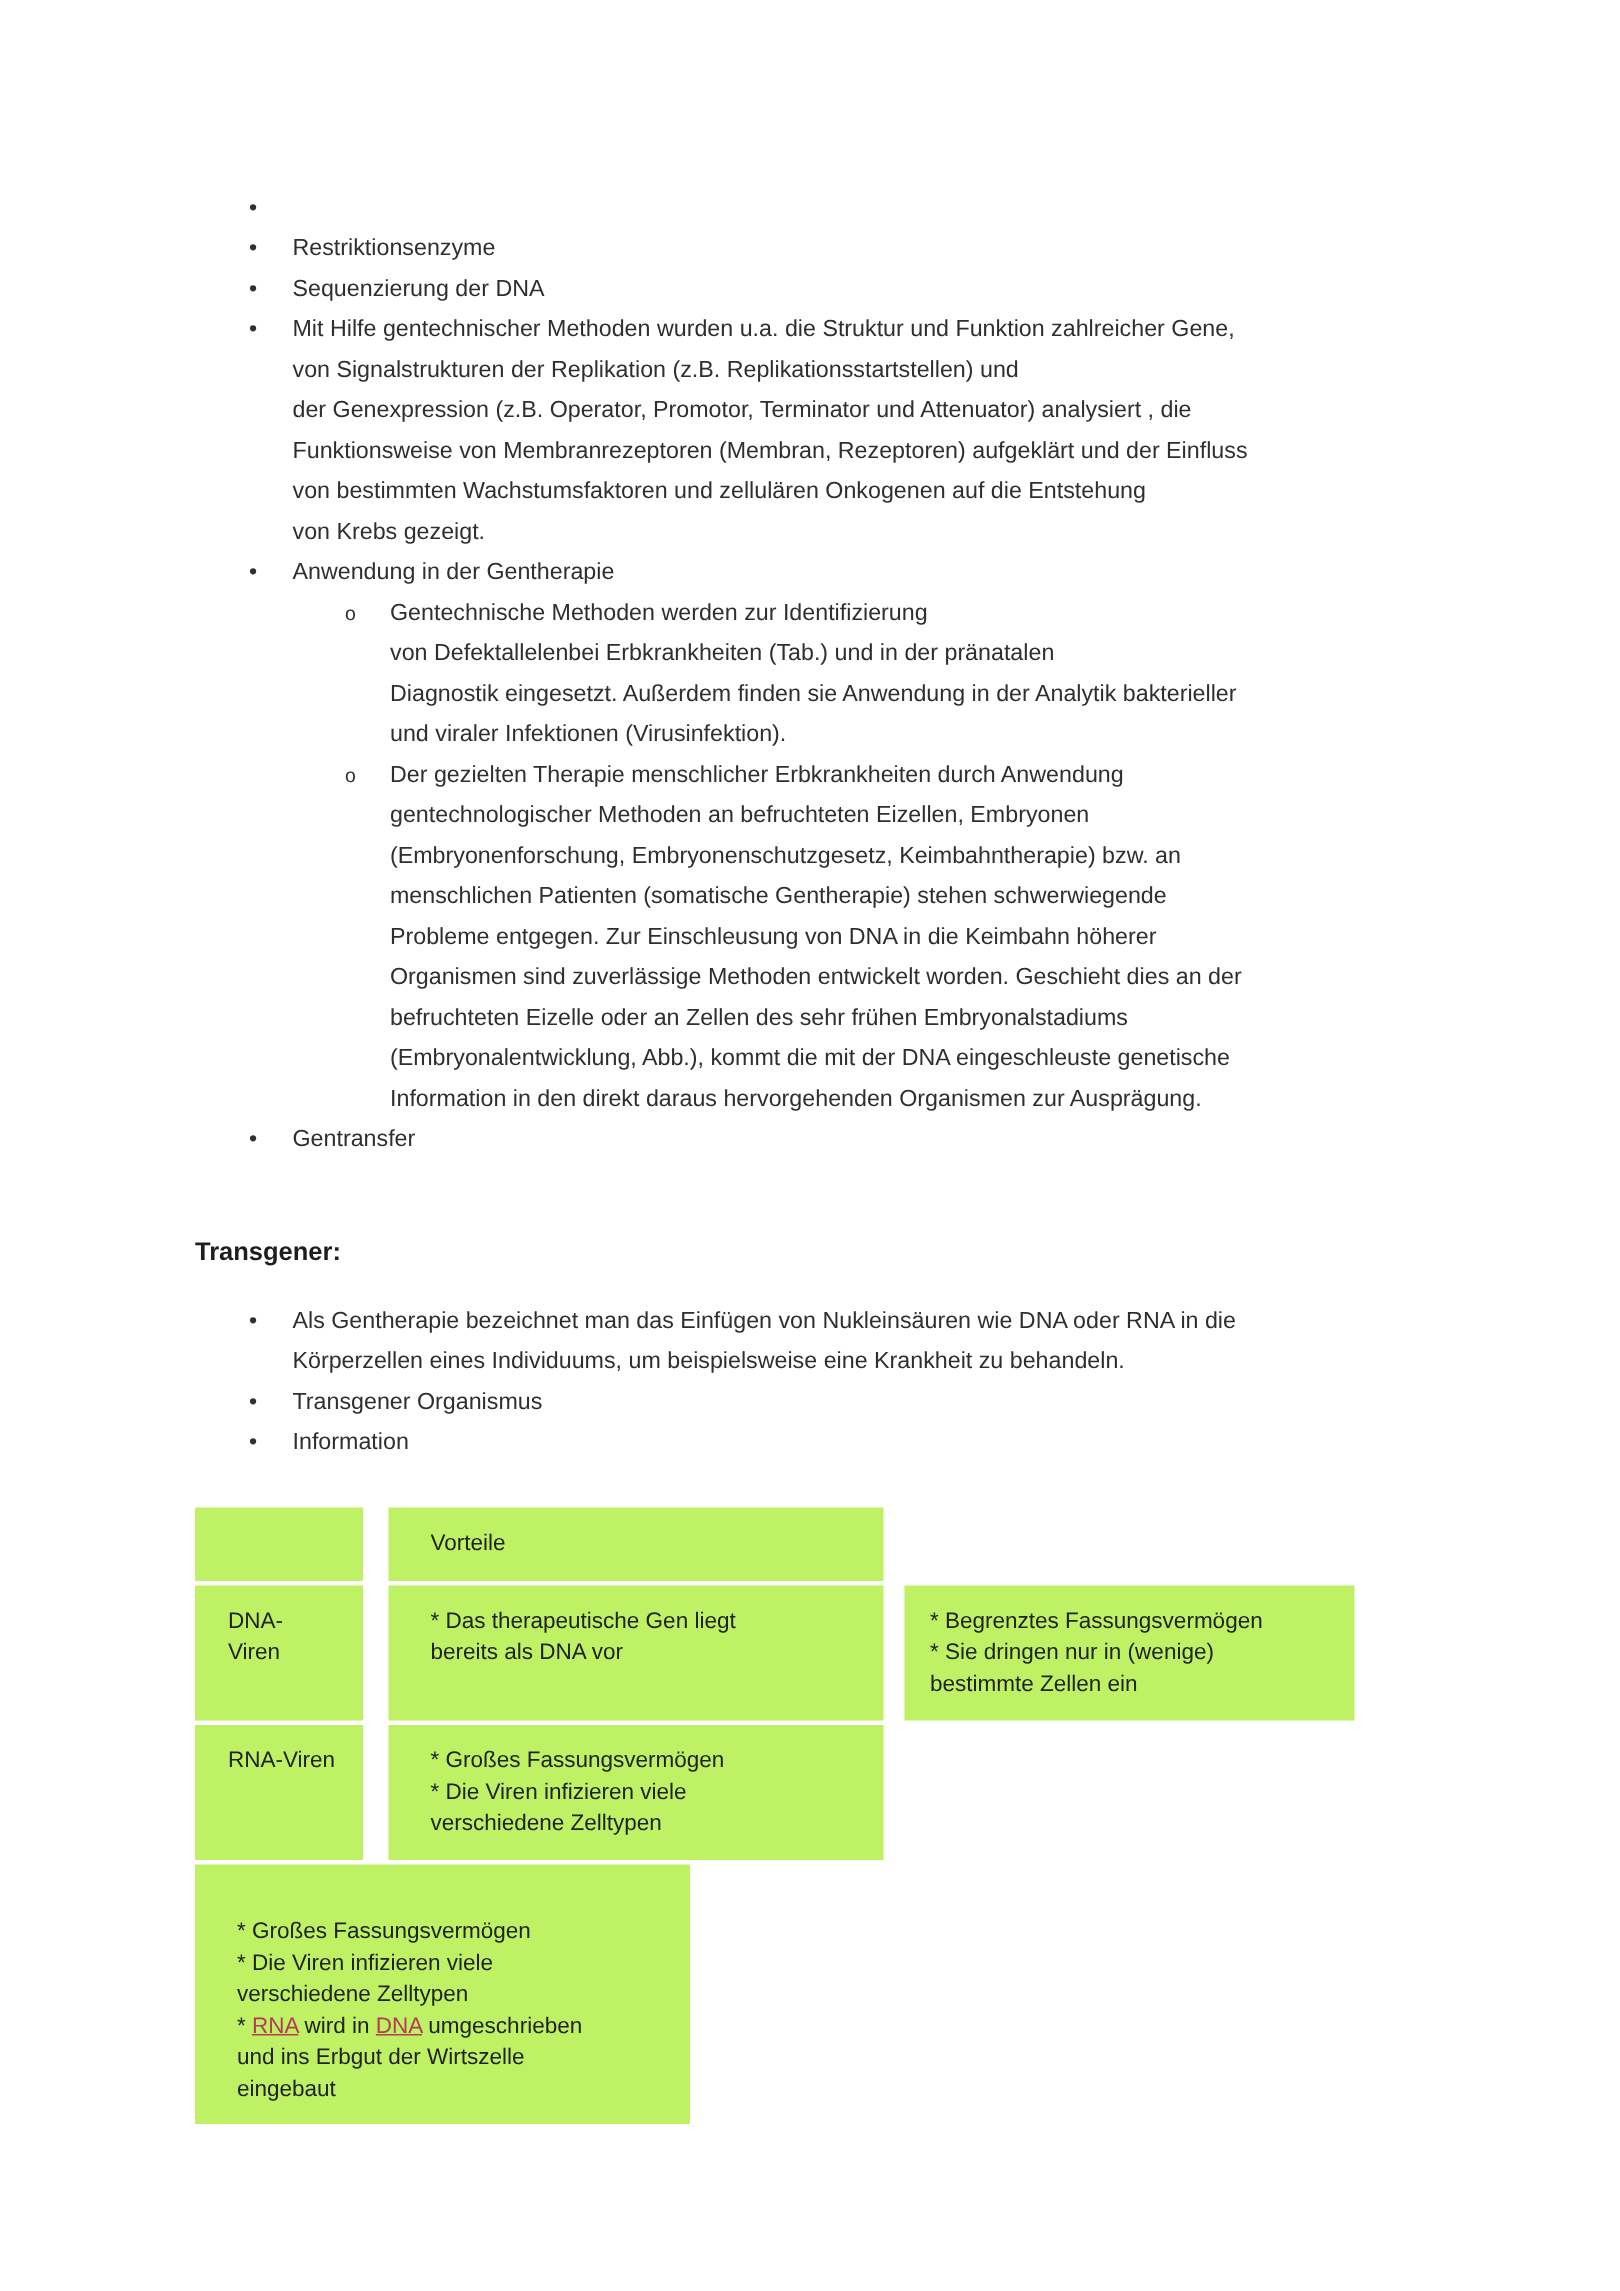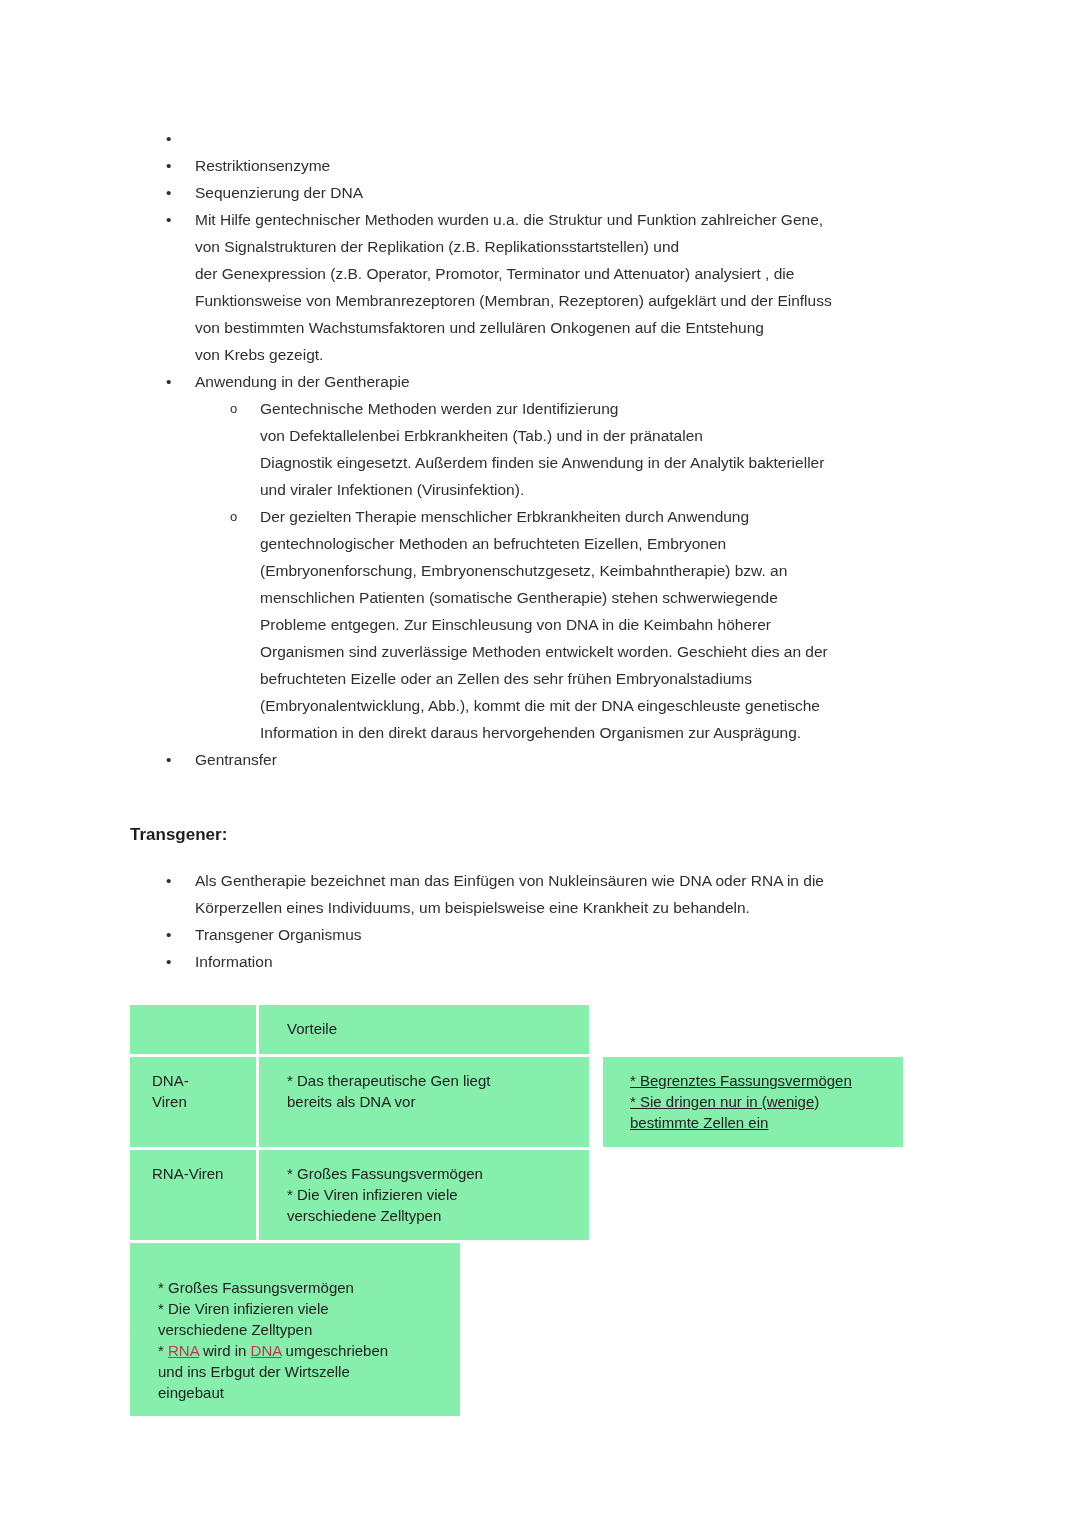--- a/index.html
+++ b/index.html
@@ -52,28 +52,28 @@
     margin-top: 30px;
     font-size: 15px;
     line-height: 21px;
   }
   .t-row {
     display: flex;
     align-items: stretch;
     margin-bottom: 3px;
   }
   .cell {
-    background: #86efac;
+    background: #bef264;
     white-space: pre-line;
     padding: 13px 12px 13px 22px;
     color: #222222;
   }
-  .cell.label { width: 126px; margin-right: 3px; }
+  .cell.label { width: 112px; margin-right: 17px; }
   .cell.adv   { width: 330px; margin-right: 14px; padding-left: 28px; }
-  .cell.dis   { width: 300px; padding-left: 27px; text-decoration: underline; }
+  .cell.dis   { width: 300px; padding-left: 17px; }
   .t-head .cell { height: 49px; }
   .t-head .cell.dis { background: transparent; }
   .t-body-row .cell { min-height: 90px; }
   .link {
     color: #b73a57;
     text-decoration: underline;
     cursor: pointer;
   }
 </style>
 </head>

